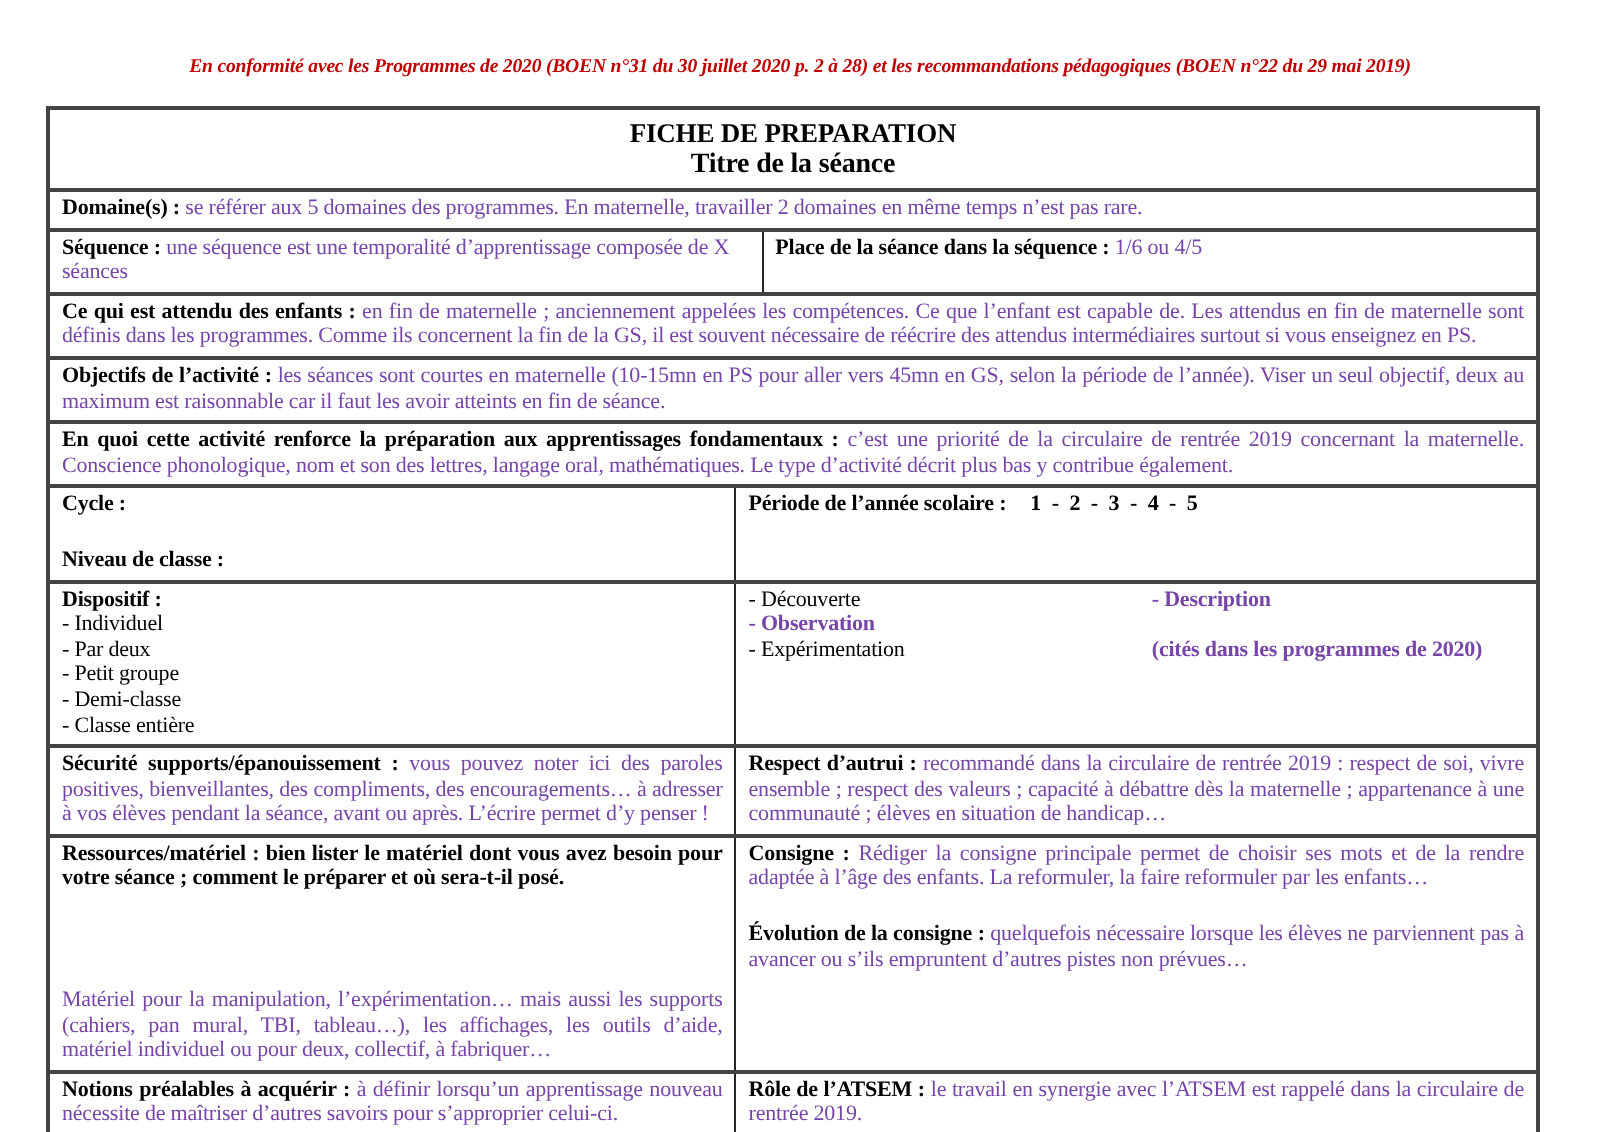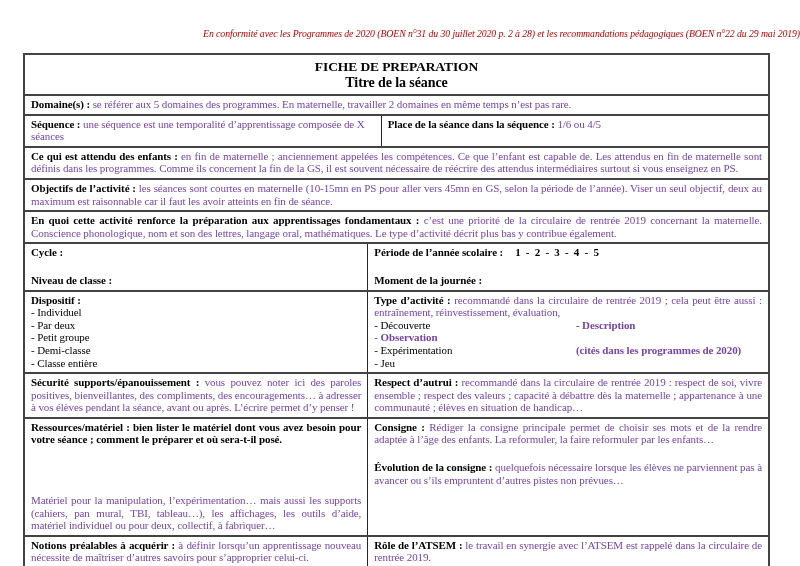--- a/index.html
+++ b/index.html
@@ -2,22 +2,22 @@
 <html><head>
 <meta charset="utf-8">
 <style>
   html,body{margin:0;padding:0;background:#ffffff;}
   .page{
     position:relative;width:800px;height:566px;background:#ffffff;overflow:hidden;
     font-family:"Liberation Serif","DejaVu Serif",serif;color:#000;
     font-size:11px;line-height:12.6px;letter-spacing:-0.1px;
   }
   .note{
-    position:absolute;top:28px;left:0;width:100%;text-align:right;
-    font-weight:normal;font-style:italic;font-size:9.8px;line-height:11px;
+    position:absolute;top:28px;left:0;width:100%;text-align:center;
+    font-weight:bold;font-style:italic;font-size:9.8px;line-height:11px;
   }
   .sheet{
     position:absolute;left:23px;top:53px;width:743px;
     border:2px solid #434343;background:#fff;
   }
   .trow{display:flex;border-top:2px solid #434343;}
   .trow:first-child{border-top:none;}
   .cell{padding:2px 6px 3px 6px;box-sizing:border-box;}
   .full{width:100%;}
   .lcell{border-right:1.5px solid #262626;}
@@ -91,53 +91,45 @@
 
     <div class="trow">
       <div class="cell w46 lcell">
         <span class="lbl blockline">Cycle :</span>
         <span class="lbl blockline gap-top">Niveau de classe :</span>
       </div>
       <div class="cell w54">
         <span class="blockline">
           <span class="lbl">Période de l’année scolaire :</span><span class="vals">1  -  2  -  3  -  4  -  5</span>
         </span>
-        <span class="lbl blockline gap-top">Moment de la journée :</span>
       </div>
     </div>
 
     <div class="trow">
       <div class="cell w46 lcell">
         <span class="lbl blockline">Dispositif :</span>
         <ul class="optlist">
           <li>- Individuel</li>
           <li>- Par deux</li>
           <li>- Petit groupe</li>
           <li>- Demi-classe</li>
           <li>- Classe entière</li>
         </ul>
       </div>
       <div class="cell w54">
-        <div class="just">
-          <span class="lbl">Type d’activité : </span><span class="hint" style="color: rgb(118, 69, 168);">recommandé dans la circulaire de rentrée 2019 ; cela peut être aussi : entraînement, réinvestissement, évaluation,</span>
-        </div>
         <div class="optline">
           <span class="opt">- Découverte</span>
           <span class="ann" style="color: rgb(118, 69, 168);">- Description</span>
         </div>
         <div class="optline">
           <span class="ann" style="color: rgb(118, 69, 168);">- Observation</span>
         </div>
         <div class="optline">
           <span class="opt">- Expérimentation</span>
           <span class="ann" style="color: rgb(118, 69, 168);">(cités dans les programmes de 2020)</span>
-        </div>
-        <div class="optline">
-          <span class="opt">- Jeu</span>
-          <span class="ann" style="color: rgb(118, 69, 168);"></span>
         </div>
       </div>
     </div>
 
     <div class="trow">
       <div class="cell w46 lcell just">
         <span class="lbl">Sécurité supports/épanouissement : </span><span class="hint" style="color: rgb(118, 69, 168);">vous pouvez noter ici des paroles positives, bienveillantes, des compliments, des encouragements… à adresser à vos élèves pendant la séance, avant ou après. L’écrire permet d’y penser !</span>
       </div>
       <div class="cell w54 just">
         <span class="lbl">Respect d’autrui : </span><span class="hint" style="color: rgb(118, 69, 168);">recommandé dans la circulaire de rentrée 2019 : respect de soi, vivre ensemble ; respect des valeurs ; capacité à débattre dès la maternelle ; appartenance à une communauté ; élèves en situation de handicap…</span>

